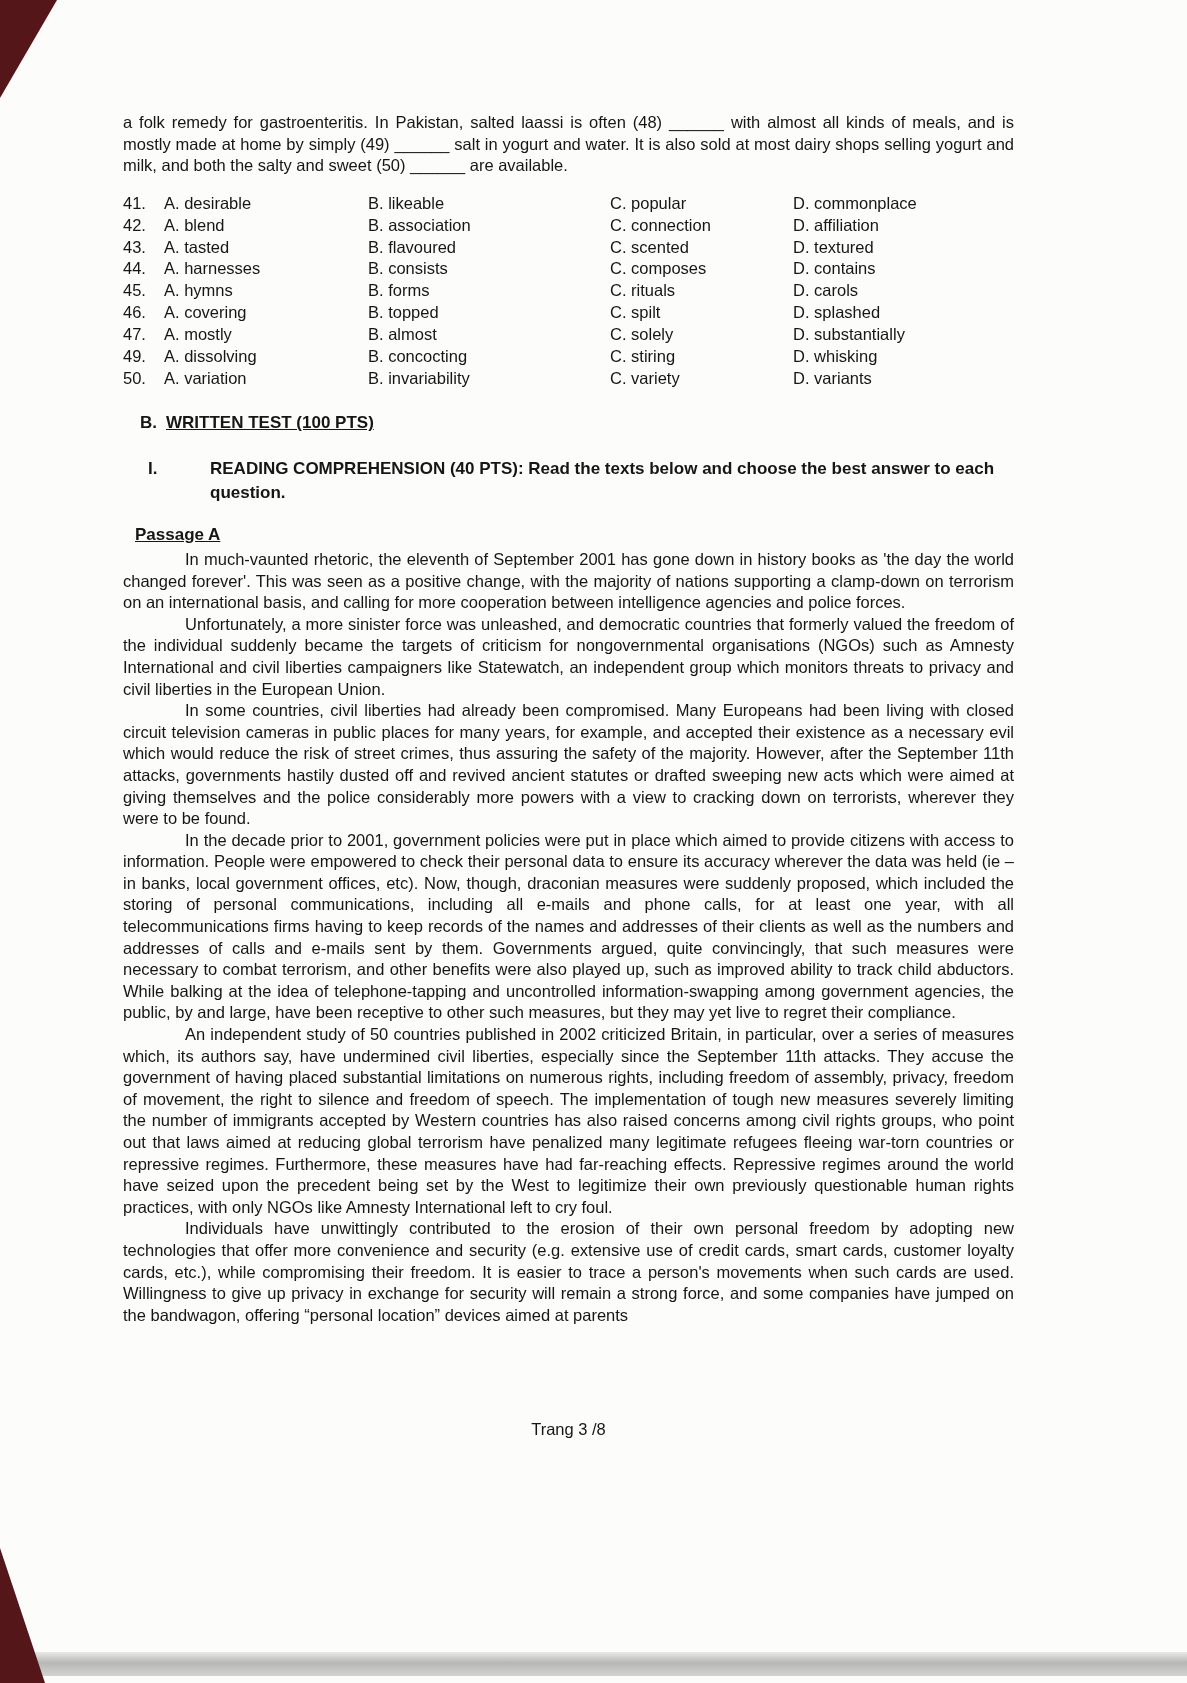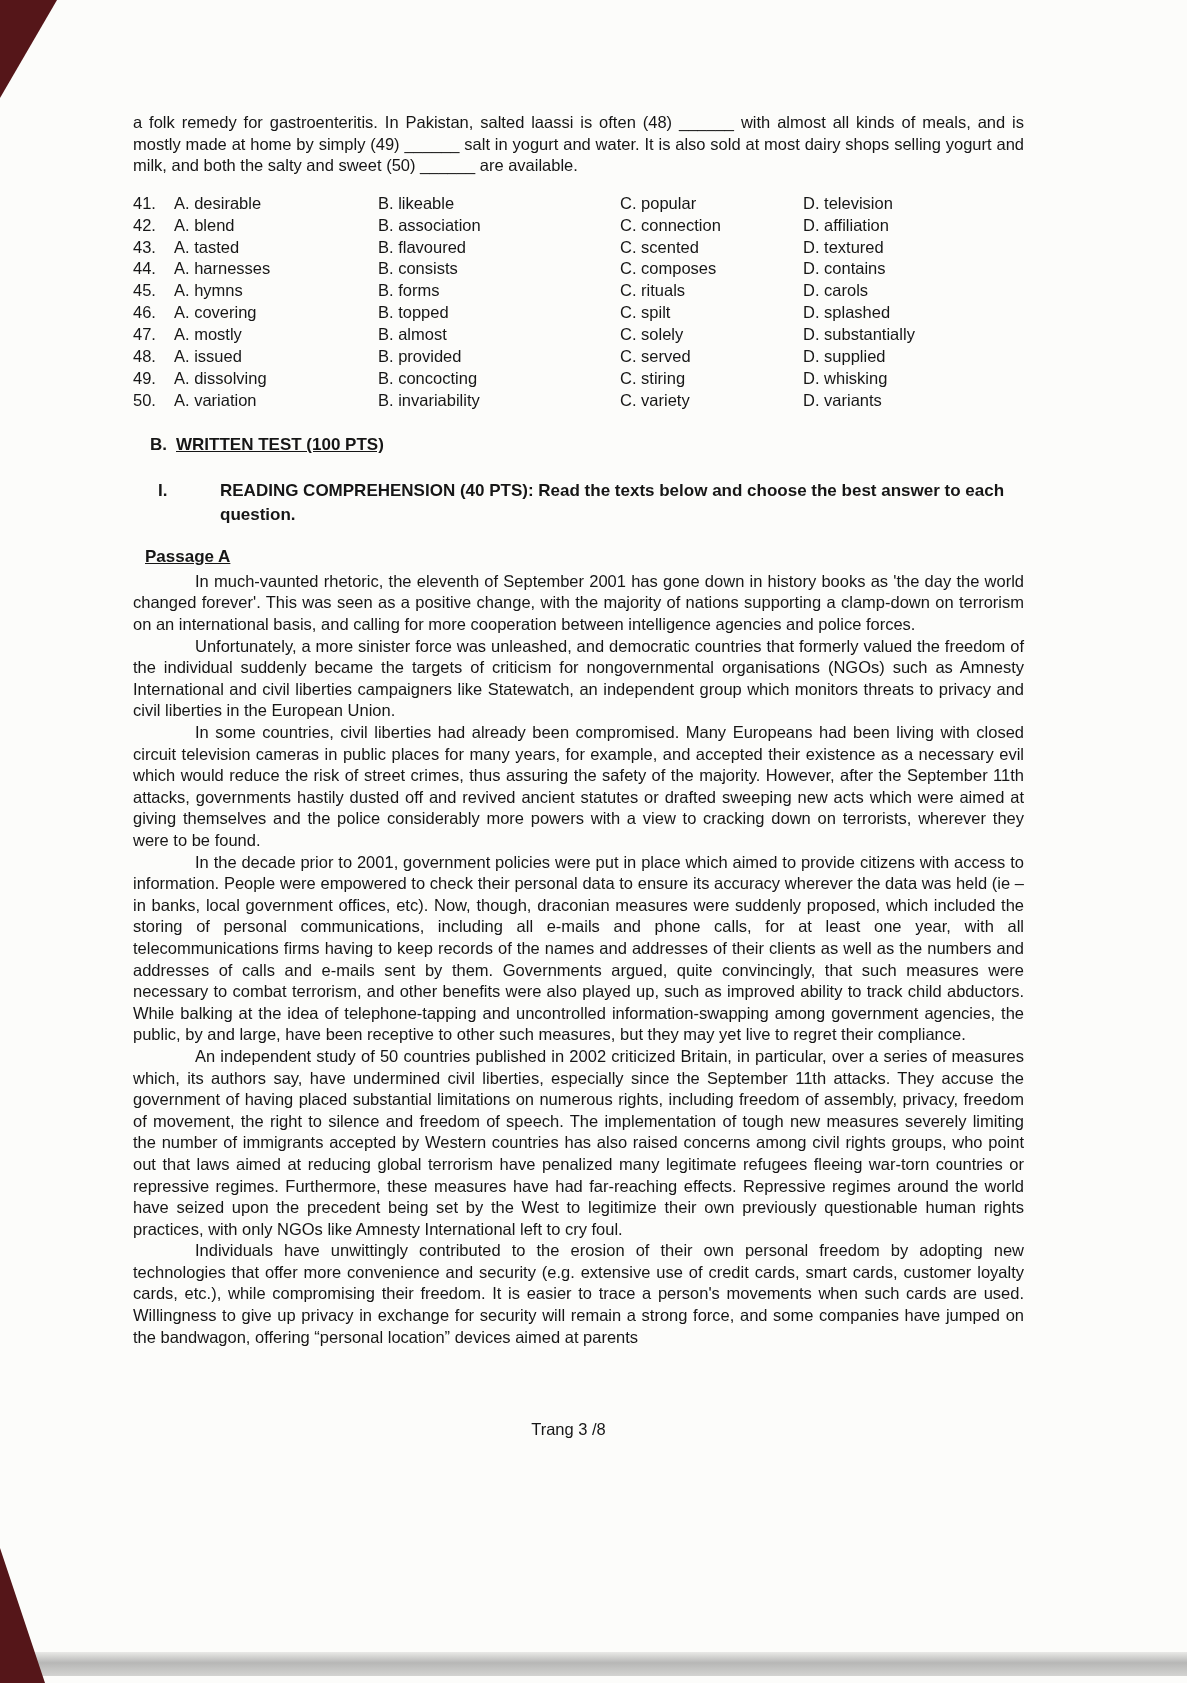--- a/index.html
+++ b/index.html
@@ -8,21 +8,21 @@
     position: relative;
     width: 1187px;
     height: 1683px;
     background: var(--paper, #fcfcfa);
     font-family: "Liberation Sans", sans-serif;
     color: var(--text, #161616);
     overflow: hidden;
   }
   .content {
     position: absolute;
-    left: 133px;
+    left: 123px;
     top: 112px;
     width: 891px;
     font-size: 16.5px;
     line-height: 21.6px;
   }
   .intro { text-align: justify; }
 
   table.mcq {
     width: 100%;
     border-collapse: collapse;
@@ -120,21 +120,21 @@
         <col style="width:242px">
         <col style="width:183px">
         <col>
       </colgroup>
       <tbody id="mcq-body">
           <tr>
             <td>41.</td>
             <td>A. desirable</td>
             <td>B. likeable</td>
             <td>C. popular</td>
-            <td>D. television</td>
+            <td>D. commonplace</td>
           </tr>
           <tr>
             <td>42.</td>
             <td>A. blend</td>
             <td>B. association</td>
             <td>C. connection</td>
             <td>D. affiliation</td>
           </tr>
           <tr>
             <td>43.</td>
@@ -163,27 +163,20 @@
             <td>B. topped</td>
             <td>C. spilt</td>
             <td>D. splashed</td>
           </tr>
           <tr>
             <td>47.</td>
             <td>A. mostly</td>
             <td>B. almost</td>
             <td>C. solely</td>
             <td>D. substantially</td>
-          </tr>
-          <tr>
-            <td>48.</td>
-            <td>A. issued</td>
-            <td>B. provided</td>
-            <td>C. served</td>
-            <td>D. supplied</td>
           </tr>
           <tr>
             <td>49.</td>
             <td>A. dissolving</td>
             <td>B. concocting</td>
             <td>C. stiring</td>
             <td>D. whisking</td>
           </tr>
           <tr>
             <td>50.</td>

